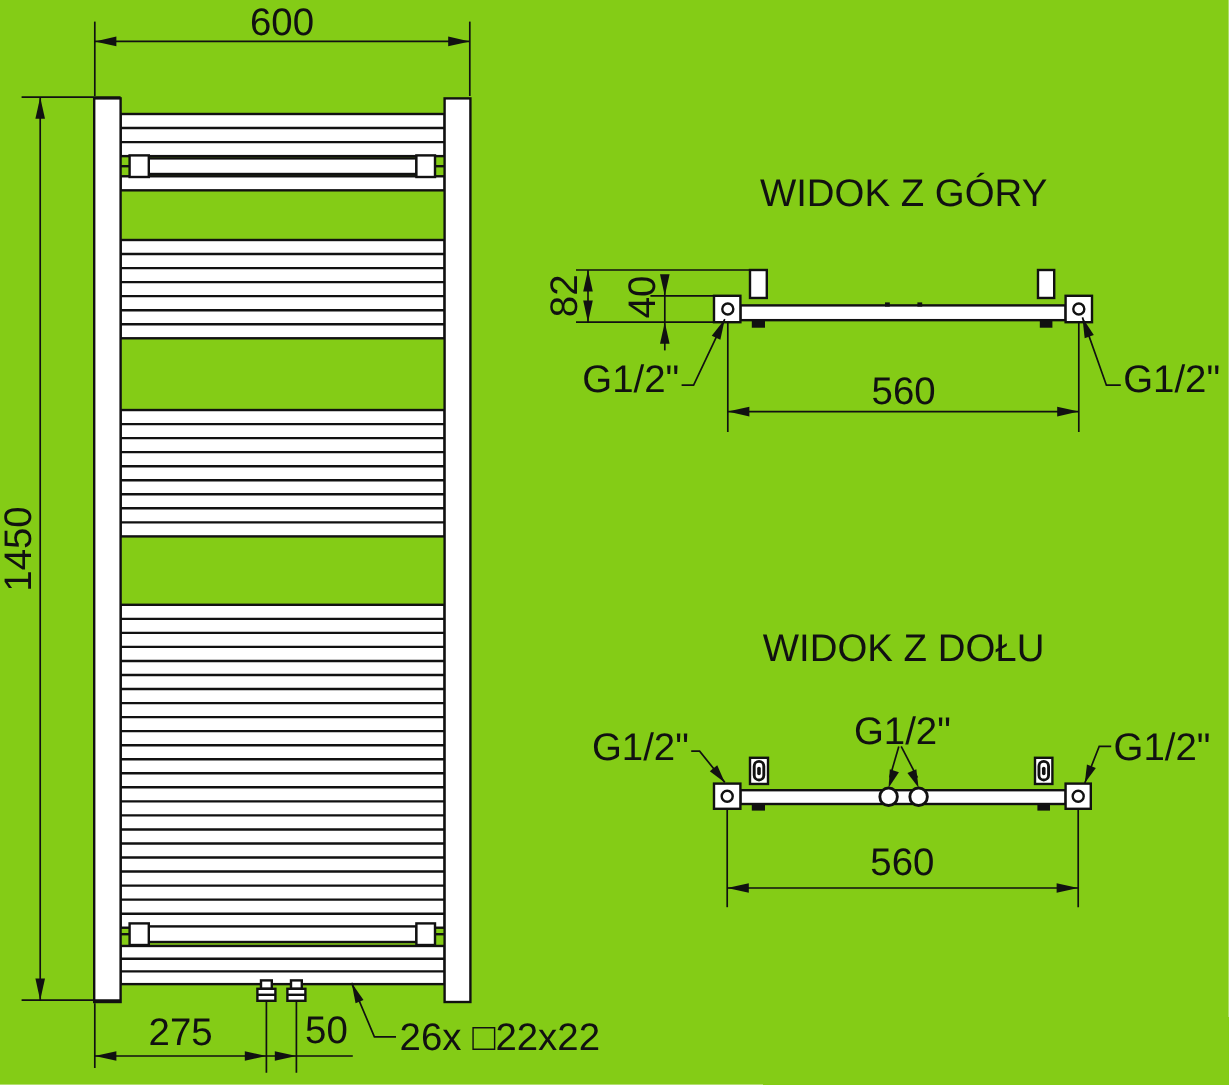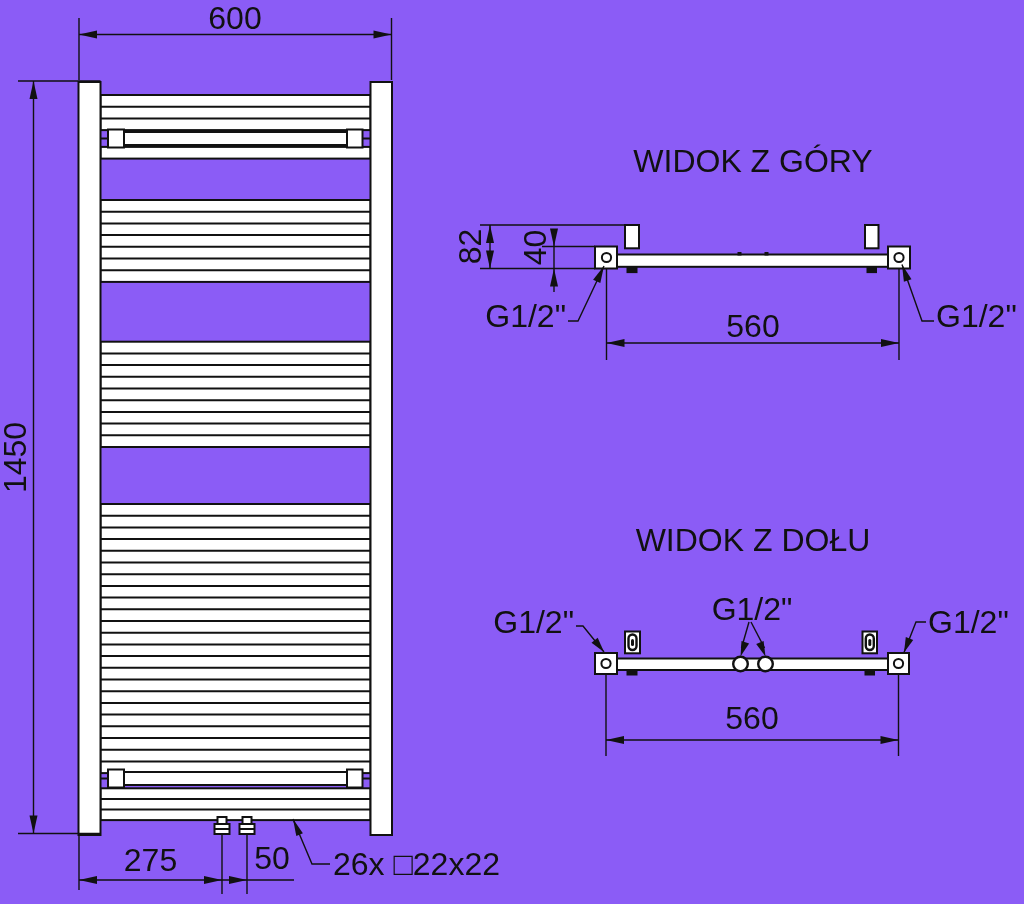--- a/index.html
+++ b/index.html
@@ -1,16 +1,16 @@
 <!DOCTYPE html>
 <html><head>
 <meta charset="utf-8">
 <style>
   html,body{margin:0;padding:0;background:#ffffff;}
-  .stage{position:relative;width:1024px;height:904px;background:#8b5cf6;overflow:hidden;}
+  .stage{position:relative;width:1024px;height:904px;background:#84cc16;overflow:hidden;}
   svg{display:block;}
   .ln{stroke:#111;stroke-width:2;fill:none;}
   .lnw{stroke:#111;stroke-width:2;fill:#fff;}
   .tn{stroke:#111;stroke-width:1.4;fill:none;}
   .fb{fill:#111;stroke:none;}
   text{font-family:"Liberation Sans","DejaVu Sans",sans-serif;font-size:32px;fill:#111;}
 </style>
 </head>
 <body>
 

